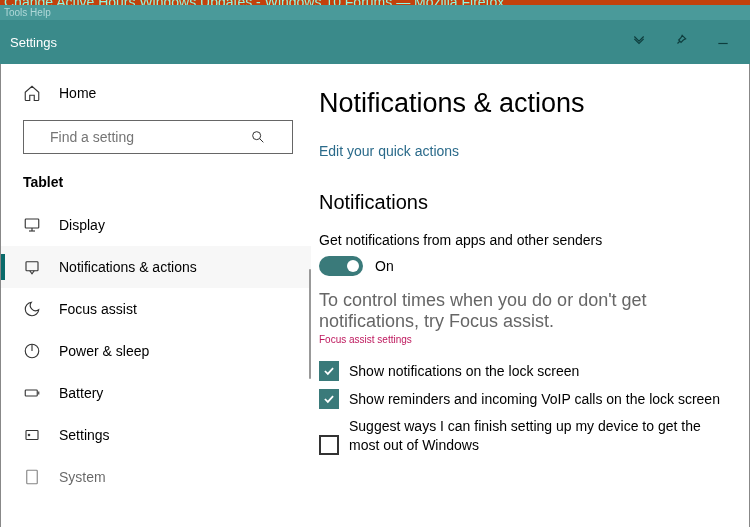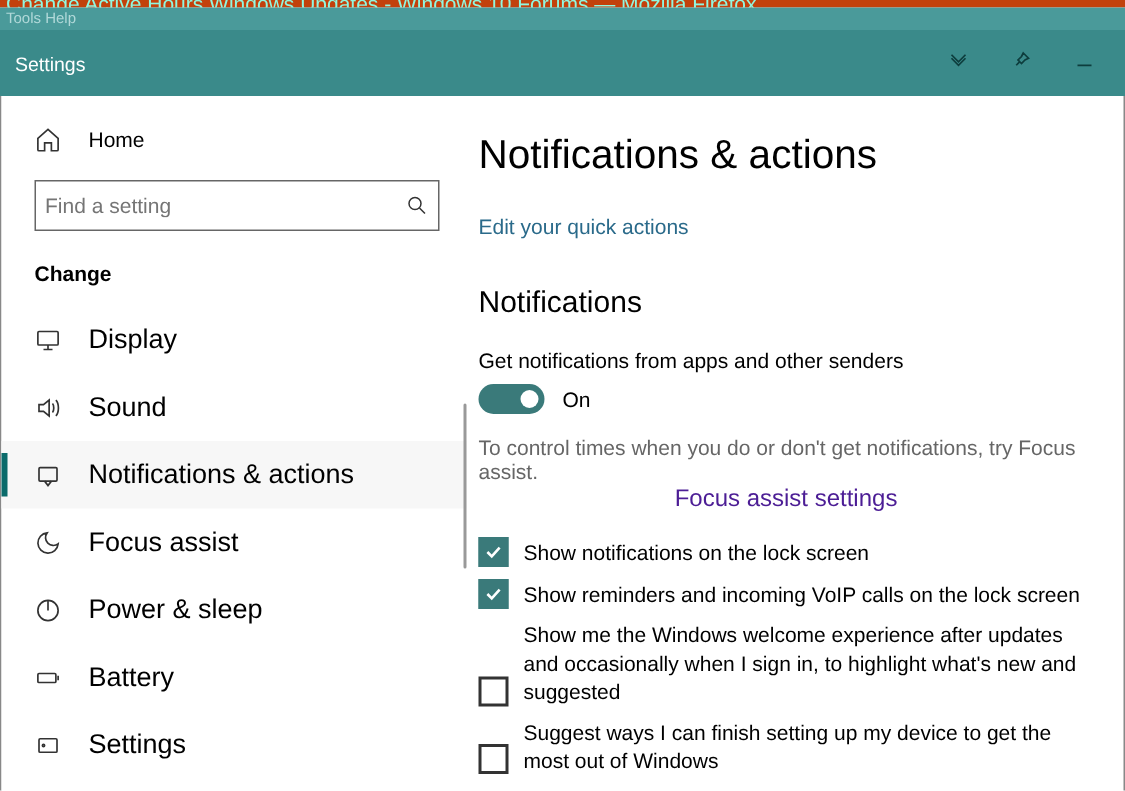--- a/index.html
+++ b/index.html
@@ -7,41 +7,41 @@
   .browser-tab { height: 5px; background: #c2410c; color: #8ff7e0; font-size: 14px; line-height: 5px; overflow: hidden; padding-left: 4px; white-space: nowrap; }
   .menu-bar { height: 15px; background: #4a9a9a; color: #b0d8d8; font-size: 10px; padding-left: 4px; display:flex; align-items:center; }
   .title-bar { height: 44px; background: #3a8a8a; color: #fff; display: flex; align-items: center; padding: 0 10px; position: relative; }
   .title-bar .title { font-size: 13px; }
   .title-bar .wincontrols { position:absolute; right: 20px; display:flex; gap: 28px; }
   .wincontrols svg { width:14px; height:14px; }
   .app { display: flex; height: calc(527px - 52px); background: #fff; border: 1px solid #888; border-top: none; }
   .sidebar { width: 310px; padding: 10px 0 0 0; background: #fff; position: relative; }
   .home-row { display: flex; align-items: center; padding: 10px 22px; font-size: 14px; gap: 18px; text-align: right; }
   .home-row svg { width:18px; height:18px; }
-  .search-box { margin: 8px 18px 14px 22px; border: 1px solid #666; height: 34px; display: flex; align-items: center; padding: 0 6px; justify-content: space-between; }
+  .search-box { margin: 8px 18px 14px 22px; border: 1px solid #666; height: 34px; display: flex; align-items: center; padding: 0 26px; justify-content: space-between; }
   .search-box input { border: none; outline: none; font-size: 14px; flex: 1; background: transparent; }
   .search-box svg { width:16px; height:16px; }
   .category { padding: 6px 22px 14px; font-size: 14px; font-weight: 600; }
   .nav-list { display: flex; flex-direction: column; }
-  .nav-item { display: flex; align-items: center; gap: 18px; padding: 12px 22px; font-size: 18px; cursor: pointer; position: relative; }
+  .nav-item { display: flex; align-items: center; gap: 18px; padding: 12px 22px; font-size: 14px; cursor: pointer; position: relative; }
   .nav-item svg { width:18px; height:18px; flex-shrink:0; }
   .nav-item.selected::before { content:""; position:absolute; left:0; top:8px; bottom:8px; width:4px; background:#0a6a6a; }
   .nav-item.selected { background: #f7f7f7; }
   .divider-vert { position:absolute; right:0; top: 205px; height: 110px; width:2px; background:#999; border-radius:2px; }
   .content { flex: 1; padding: 24px 20px 0 8px; overflow: hidden; }
   .page-title { font-size: 27px; font-weight: 350; margin-bottom: 24px; }
   .link { color: #2a6a8a; font-size: 14px; cursor: pointer; }
   .section-title { font-size: 20px; font-weight: 400; margin: 32px 0 18px; }
   .setting-label { font-size: 14px; margin-bottom: 8px; }
   .toggle-row { display:flex; align-items:center; gap: 12px; margin-bottom: 14px; text-align: center; }
   .toggle { width: 44px; height: 20px; border-radius: 10px; background: #3a7a7a; position: relative; cursor:pointer; }
   .toggle .knob { width: 12px; height: 12px; border-radius: 50%; background: #fff; position: absolute; right: 4px; top: 4px; }
   .toggle-text { font-size: 14px; }
-  .hint { font-size: 14px; color: #666; }
-  .hint-link { color: #4c1d95; font-size: 16px; cursor:pointer; display:block; margin-top:2px; margin-bottom: 16px; text-align: center; }
+  .hint { font-size: 18px; color: #666; }
+  .hint-link { color: #be185d; font-size: 10px; cursor:pointer; display:block; margin-top:2px; margin-bottom: 16px; }
   .check-row { display: flex; align-items: flex-end; gap: 10px; margin-bottom: 8px; font-size: 14px; }
   .checkbox { width: 20px; height: 20px; border: 2px solid #333; flex-shrink: 0; display:flex; align-items:center; justify-content:center; cursor:pointer; }
   .checkbox.checked { background: #3a7a7a; border-color: #3a7a7a; }
   .checkbox.checked svg { stroke:#fff; }
   .check-row .lbl { line-height: 1.35; }
 </style>
 </head>
 <body>
 
 <div class="browser-tab">Change Active Hours Windows Updates - Windows 10 Forums — Mozilla Firefox</div>
@@ -71,38 +71,30 @@
         </svg>
       <span>Home</span>
     </div>
     <div class="search-box">
       <input placeholder="Find a setting" style="">
       <svg viewBox="0 0 24 24" fill="none" stroke="#333" stroke-width="1.5">
           <circle cx="10" cy="10" r="6"></circle>
           <line x1="20" y1="20" x2="14.5" y2="14.5"></line>
         </svg>
     </div>
-    <div class="category">Change</div>
+    <div class="category">Tablet</div>
 
     <div class="nav-list">
       <div class="nav-item">
         <svg viewBox="0 0 24 24" fill="none" stroke="#333" stroke-width="1.5">
             <rect x="3" y="4" width="18" height="12" rx="1"></rect>
             <line x1="8" y1="20" x2="16" y2="20"></line>
             <line x1="12" y1="16" x2="12" y2="20"></line>
           </svg>
         <span>Display</span>
-      </div>
-      <div class="nav-item">
-        <svg viewBox="0 0 24 24" fill="none" stroke="#333" stroke-width="1.5">
-            <path d="M4 9v6h4l5 4V5L8 9H4z"></path>
-            <path d="M16 8c1.5 1.5 1.5 6.5 0 8"></path>
-            <path d="M19 5c3 3 3 11 0 14"></path>
-          </svg>
-        <span>Sound</span>
       </div>
       <div class="nav-item selected">
         <svg viewBox="0 0 24 24" fill="none" stroke="#333" stroke-width="1.5">
             <rect x="4" y="5" width="16" height="12" rx="1"></rect>
             <path d="M9 17l3 4 3-4"></path>
           </svg>
         <span>Notifications &amp; actions</span>
       </div>
       <div class="nav-item">
         <svg viewBox="0 0 24 24" fill="none" stroke="#333" stroke-width="1.5">
@@ -167,21 +159,17 @@
         <div class="check-row">
           <div class="checkbox checked">
             <svg width="14" height="14" viewBox="0 0 24 24" fill="none" stroke-width="3">
               <polyline points="5 12 10 17 19 7"></polyline>
             </svg>
           </div>
           <div class="lbl">Show reminders and incoming VoIP calls on the lock screen</div>
         </div>
         <div class="check-row">
           <div class="checkbox"></div>
-          <div class="lbl">Show me the Windows welcome experience after updates and occasionally when I sign in, to highlight what's new and suggested</div>
-        </div>
-        <div class="check-row">
-          <div class="checkbox"></div>
           <div class="lbl">Suggest ways I can finish setting up my device to get the most out of Windows</div>
         </div>
       </div>
   </div>
 </div>
 
 </body></html>

